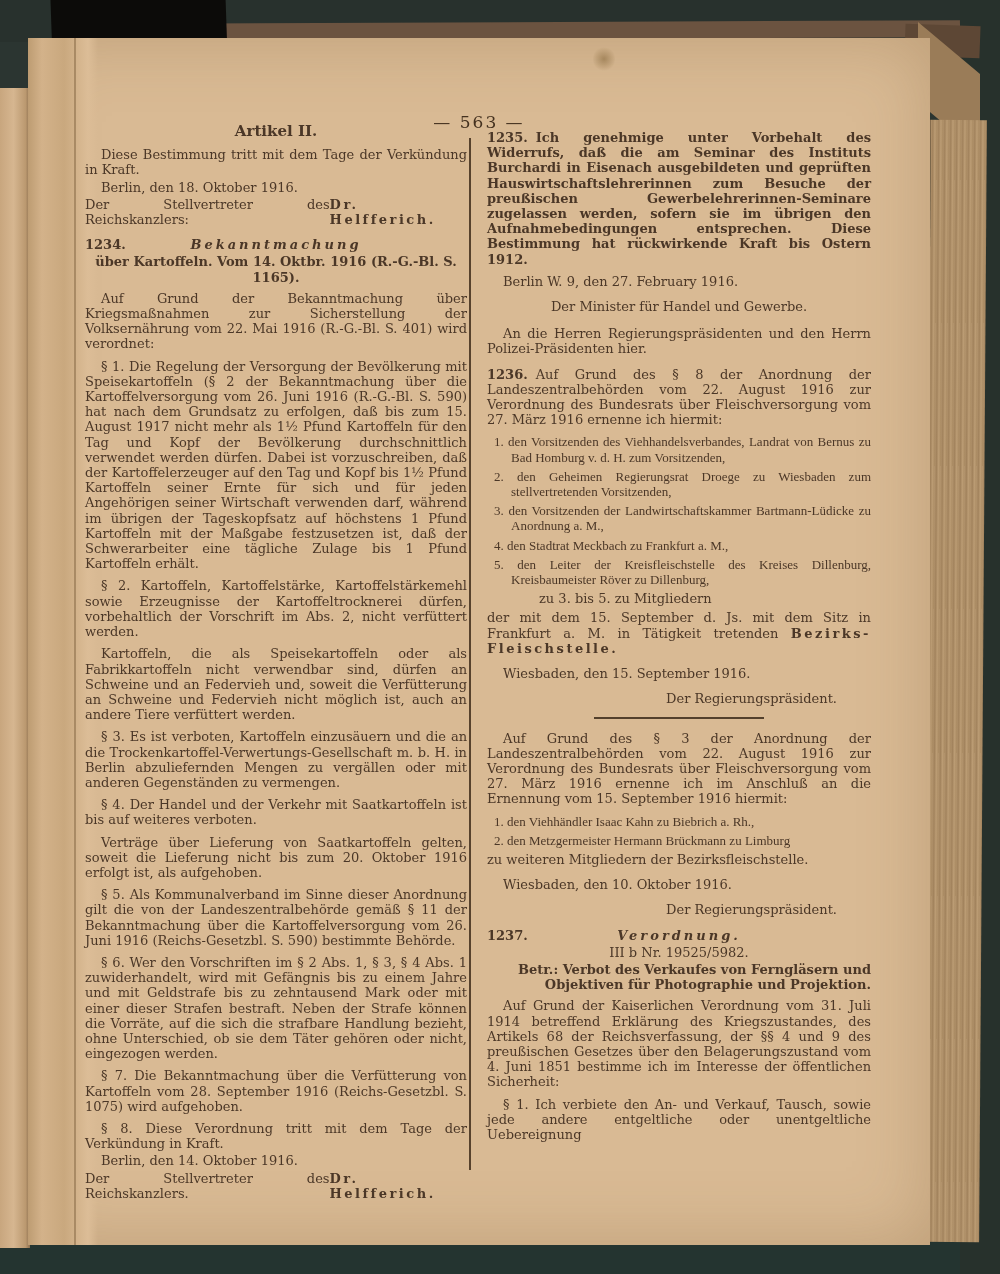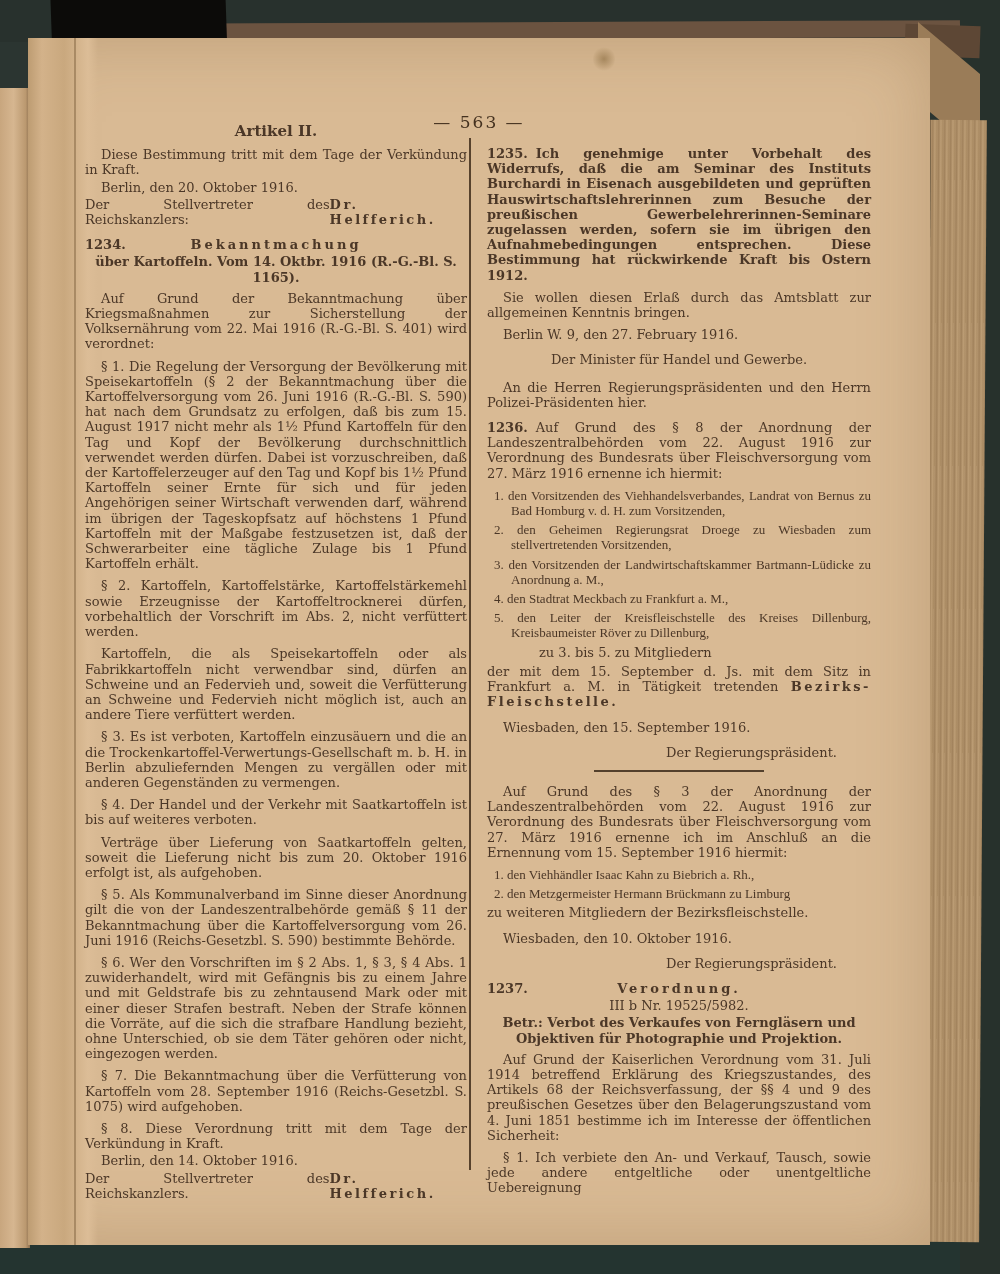--- a/index.html
+++ b/index.html
@@ -32,40 +32,40 @@
     box-shadow:inset 0 0 70px rgba(120,85,45,.28);}
   .page .crease{position:absolute;left:0;top:0;width:70px;height:100%;
     background:linear-gradient(90deg,#bd9c72 0px,#d3b28a 14px,#c9a87e 36px,#dcbd97 60px,rgba(0,0,0,0) 70px);}
   .page .crease-line{position:absolute;left:46px;top:0;width:2px;height:100%;background:rgba(120,90,55,.45);}
   .page .stain{position:absolute;left:565px;top:8px;width:22px;height:26px;border-radius:50%;
     background:radial-gradient(circle,rgba(130,100,55,.55),rgba(130,100,55,0) 70%);}
   .page-number{position:absolute;left:0;top:50px;width:902px;text-align:center;
     font-size:17px;font-weight:normal;letter-spacing:2px;color:#44311f;margin-top:24px;}
   .col{position:absolute;font-size:13px;line-height:15.2px;text-align:justify;color:#4b3727;}
   .col-left{left:57px;top:86px;width:382px;}
-  .col-right{left:459px;top:108px;width:384px;}
+  .col-right{left:459px;top:92px;width:384px;}
   .divider{position:absolute;left:441px;top:100px;width:2px;height:1032px;background:#57422d;}
 
   p{margin:0 0 7px 0;}
   .indent{text-indent:16px;}
   .tight{margin-bottom:2px;}
   .center{text-align:center;}
   .right-sig{text-align:right;padding-right:34px;}
   .bold{font-weight:bold;}
-  .gesperrt{letter-spacing:3px;font-weight:bold;}
+  .gesperrt{letter-spacing:3px;font-weight:bold;font-style:italic;}
   .gesperrt-light{letter-spacing:2.5px;}
   .heading-row{position:relative;text-align:center;margin:10px 0 2px 0;font-weight:bold;}
   .heading-row .hnum{position:absolute;left:0;letter-spacing:0;font-weight:bold;}
   .sig-line{display:flex;justify-content:space-between;margin-bottom:2px;}
   .list-item{padding-left:24px;text-indent:-17px;margin-bottom:4px;font-family:Liberation Serif, serif;}
   .list-sub{padding-left:52px;margin-bottom:4px;}
   .flush{text-indent:0;}
   .hr-small{width:170px;border:0;border-top:2px solid #53402c;margin:10px auto 12px auto;}
   .num-lead{font-weight:bold;padding-right:8px;}
-  .betr{font-weight:bold;text-align:center;margin-bottom:6px;}
+  .betr{font-weight:bold;text-align:right;margin-bottom:6px;}
   .mt{margin-top:10px;}
 </style>
 </head>
 <body>
 
 <div class="backdrop-top"></div>
 <div class="backdrop-bottom"></div>
 <div class="backdrop-right"></div>
 <div class="cover-strip-top"></div>
 <div class="cover-corner-right"></div>
@@ -78,21 +78,21 @@
   <div class="crease"></div>
   <div class="crease-line"></div>
   <div class="stain"></div>
 
   <div class="page-number">— 563 —</div>
   <div class="divider"></div>
 
   <div class="col col-left">
     <p class="center bold" style="font-size:15px;margin-bottom:8px;">Artikel II.</p>
     <p class="indent tight">Diese Bestimmung tritt mit dem Tage der Verkündung in Kraft.</p>
-    <p class="indent tight">Berlin, den 20. Oktober 1916.</p>
+    <p class="indent tight">Berlin, den 18. Oktober 1916.</p>
     <div class="sig-line" style="margin-bottom:10px;">
       <span>Der Stellvertreter des Reichskanzlers:</span>
       <span class="gesperrt-light bold">Dr. Helfferich.</span>
     </div>
 
     <div class="heading-row">
       <span class="hnum">1234.</span>
       <span class="gesperrt">Bekanntmachung</span>
     </div>
     <p class="bold center flush" style="margin-bottom:6px;">über Kartoffeln.  Vom 14. Oktbr. 1916 (R.-G.-Bl. S. 1165).</p>
@@ -110,21 +110,20 @@
     <p class="indent tight">§ 8.  Diese Verordnung tritt mit dem Tage der Verkündung in Kraft.</p>
     <p class="indent tight">Berlin, den 14. Oktober 1916.</p>
     <div class="sig-line">
       <span>Der Stellvertreter des Reichskanzlers.</span>
       <span class="gesperrt-light bold">Dr. Helfferich.</span>
     </div>
   </div>
 
   <div class="col col-right">
     <p class="bold flush"><span class="num-lead">1235.</span><span>Ich genehmige unter Vorbehalt des Widerrufs, daß die am Seminar des Instituts Burchardi in Eisenach ausgebildeten und geprüften Hauswirtschaftslehrerinnen zum Besuche der preußischen Gewerbelehrerinnen-Seminare zugelassen werden, sofern sie im übrigen den Aufnahmebedingungen entsprechen.  Diese Bestimmung hat rückwirkende Kraft bis Ostern 1912.</span></p>
-    <p class="indent">Sie wollen diesen Erlaß durch das Amtsblatt zur allgemeinen Kenntnis bringen.</p>
     <p class="indent tight">Berlin W. 9, den 27. February 1916.</p>
     <p class="center mt" style="margin-bottom:12px;">Der Minister für Handel und Gewerbe.</p>
     <p class="indent">An die Herren Regierungspräsidenten und den Herrn Polizei-Präsidenten hier.</p>
 
     <p class="flush mt"><span class="num-lead">1236.</span><span>Auf Grund des § 8 der Anordnung der Landeszentralbehörden vom 22. August 1916 zur Verordnung des Bundesrats über Fleischversorgung vom 27. März 1916 ernenne ich hiermit:</span></p>
     <p class="list-item"><span>1.</span> <span>den Vorsitzenden des Viehhandelsverbandes, Landrat von Bernus zu Bad Homburg v. d. H. zum Vorsitzenden,</span></p>
     <p class="list-item"><span>2.</span> <span>den Geheimen Regierungsrat Droege zu Wiesbaden zum stellvertretenden Vorsitzenden,</span></p>
     <p class="list-item"><span>3.</span> <span>den Vorsitzenden der Landwirtschaftskammer Bartmann-Lüdicke zu Anordnung a. M.,</span></p>
     <p class="list-item"><span>4.</span> <span>den Stadtrat Meckbach zu Frankfurt a. M.,</span></p>
     <p class="list-item tight"><span>5.</span> <span>den Leiter der Kreisfleischstelle des Kreises Dillenburg, Kreisbaumeister Röver zu Dillenburg,</span></p>

